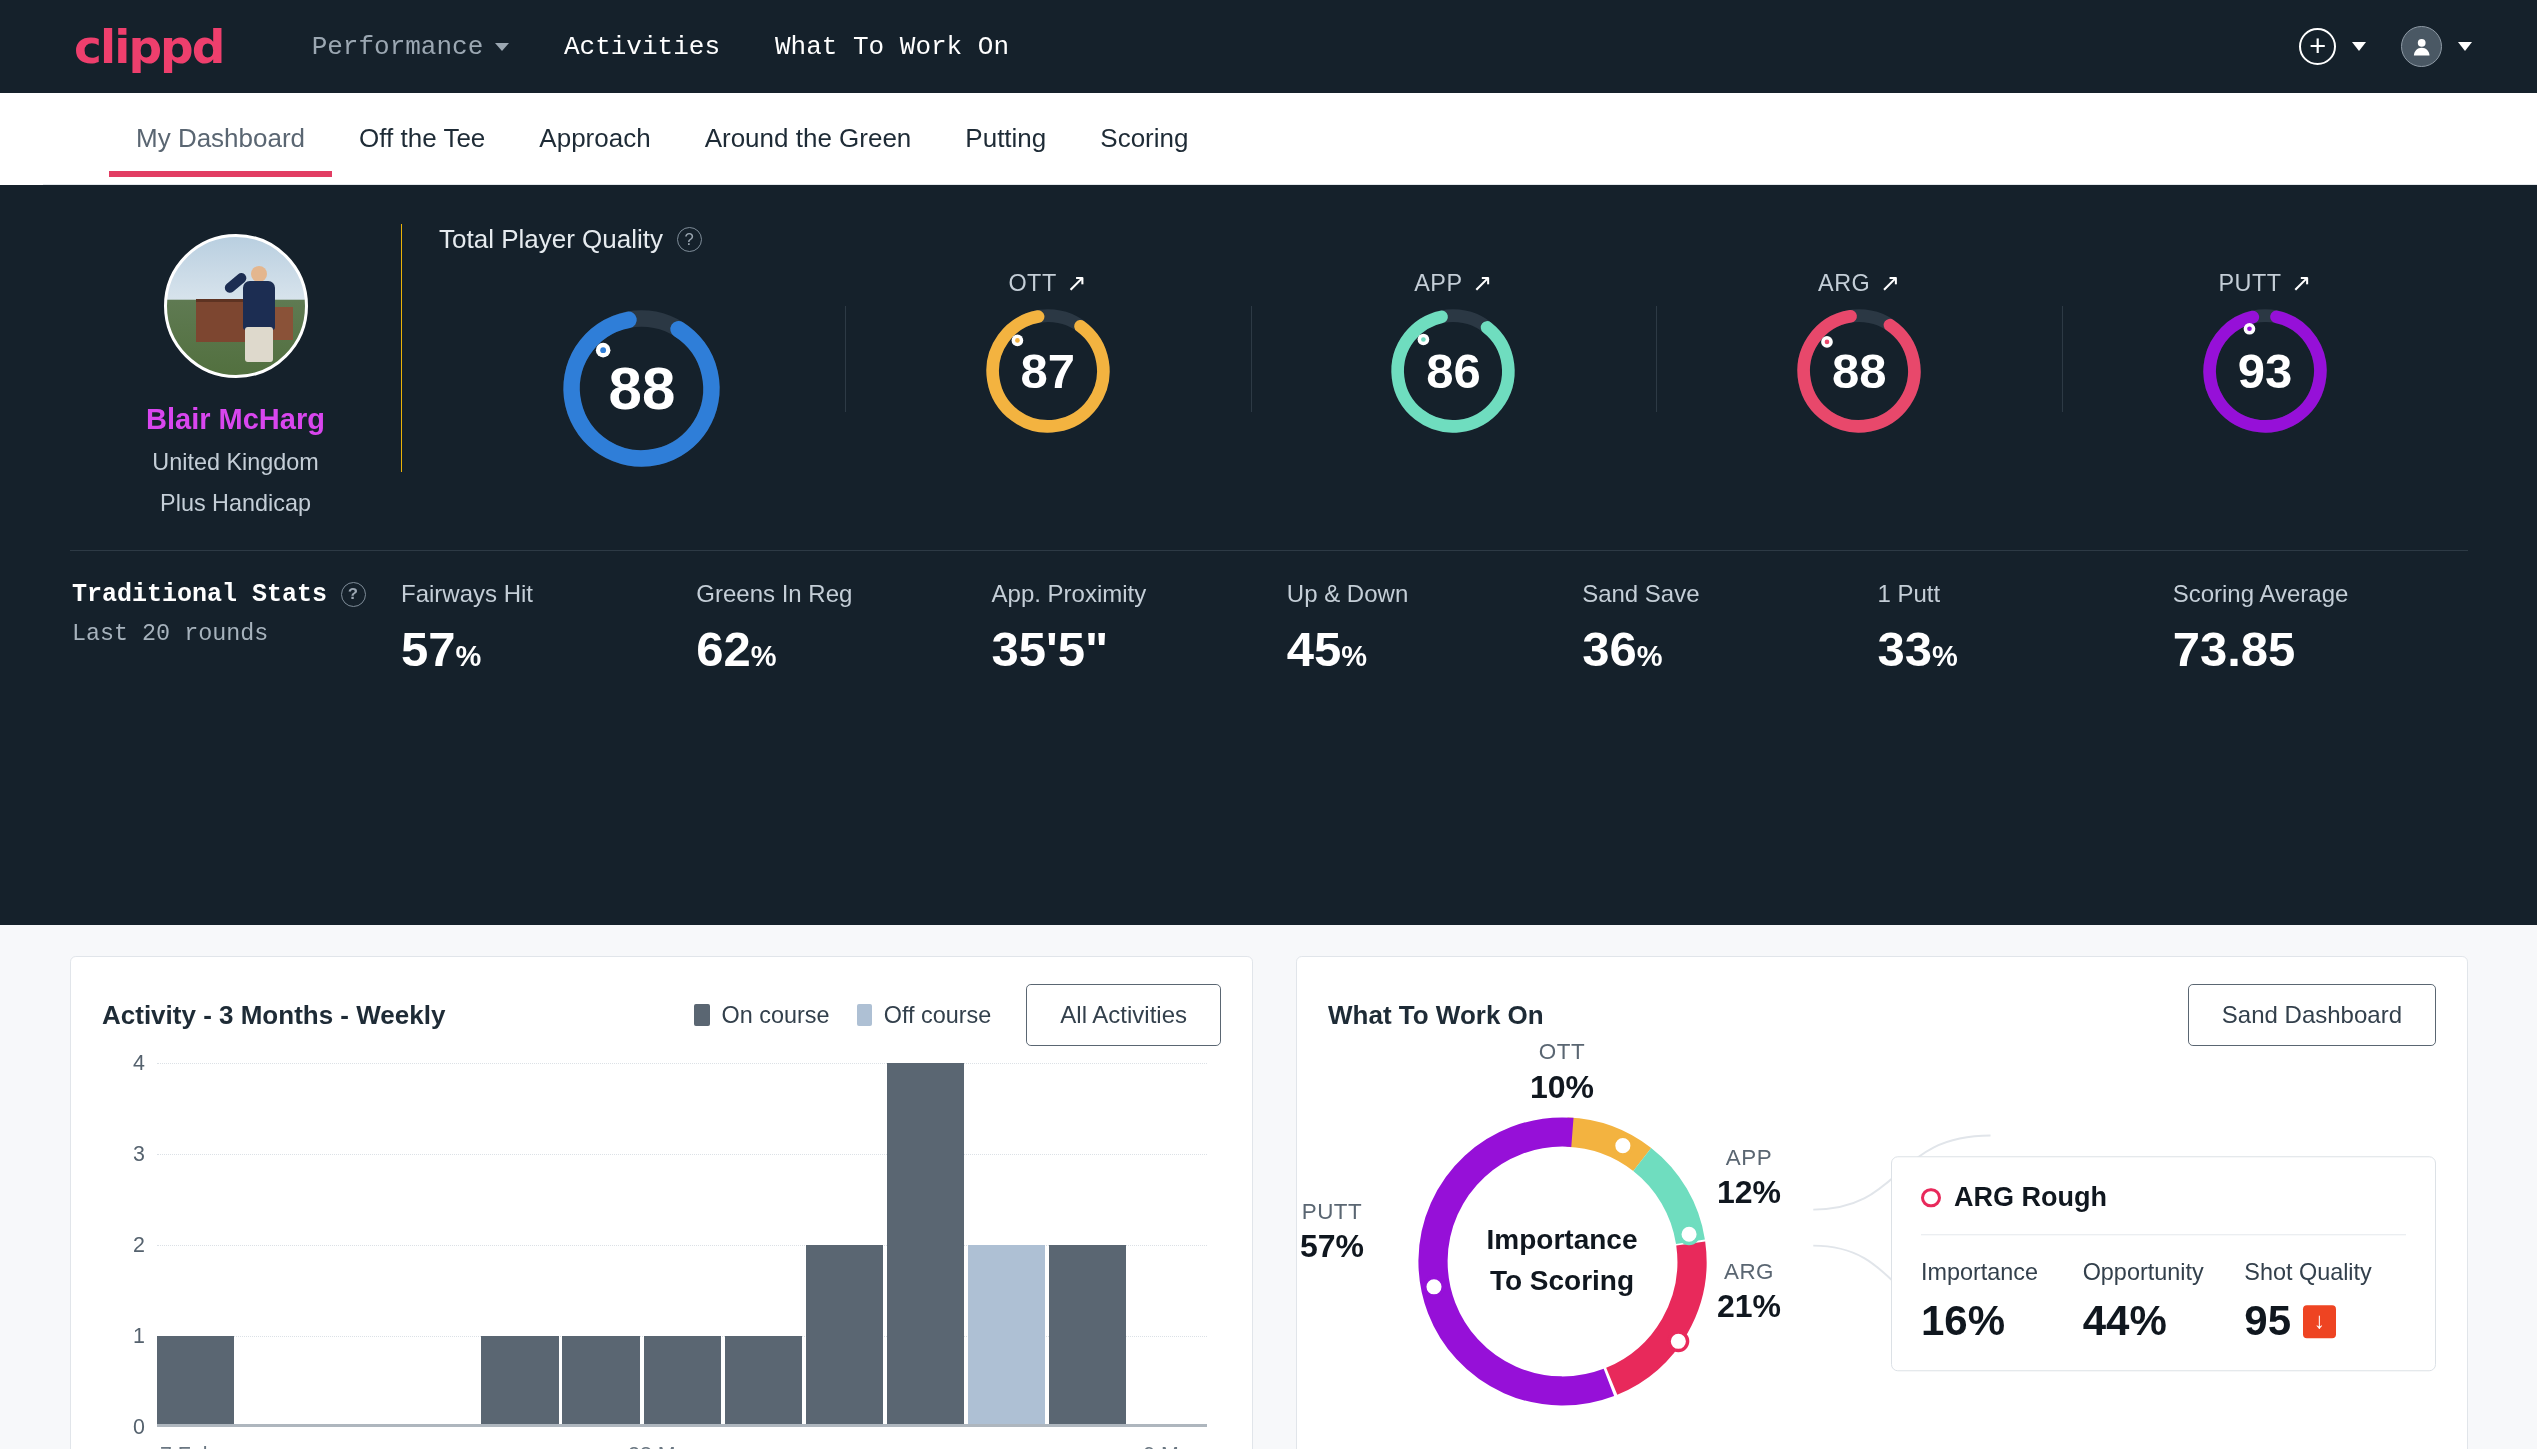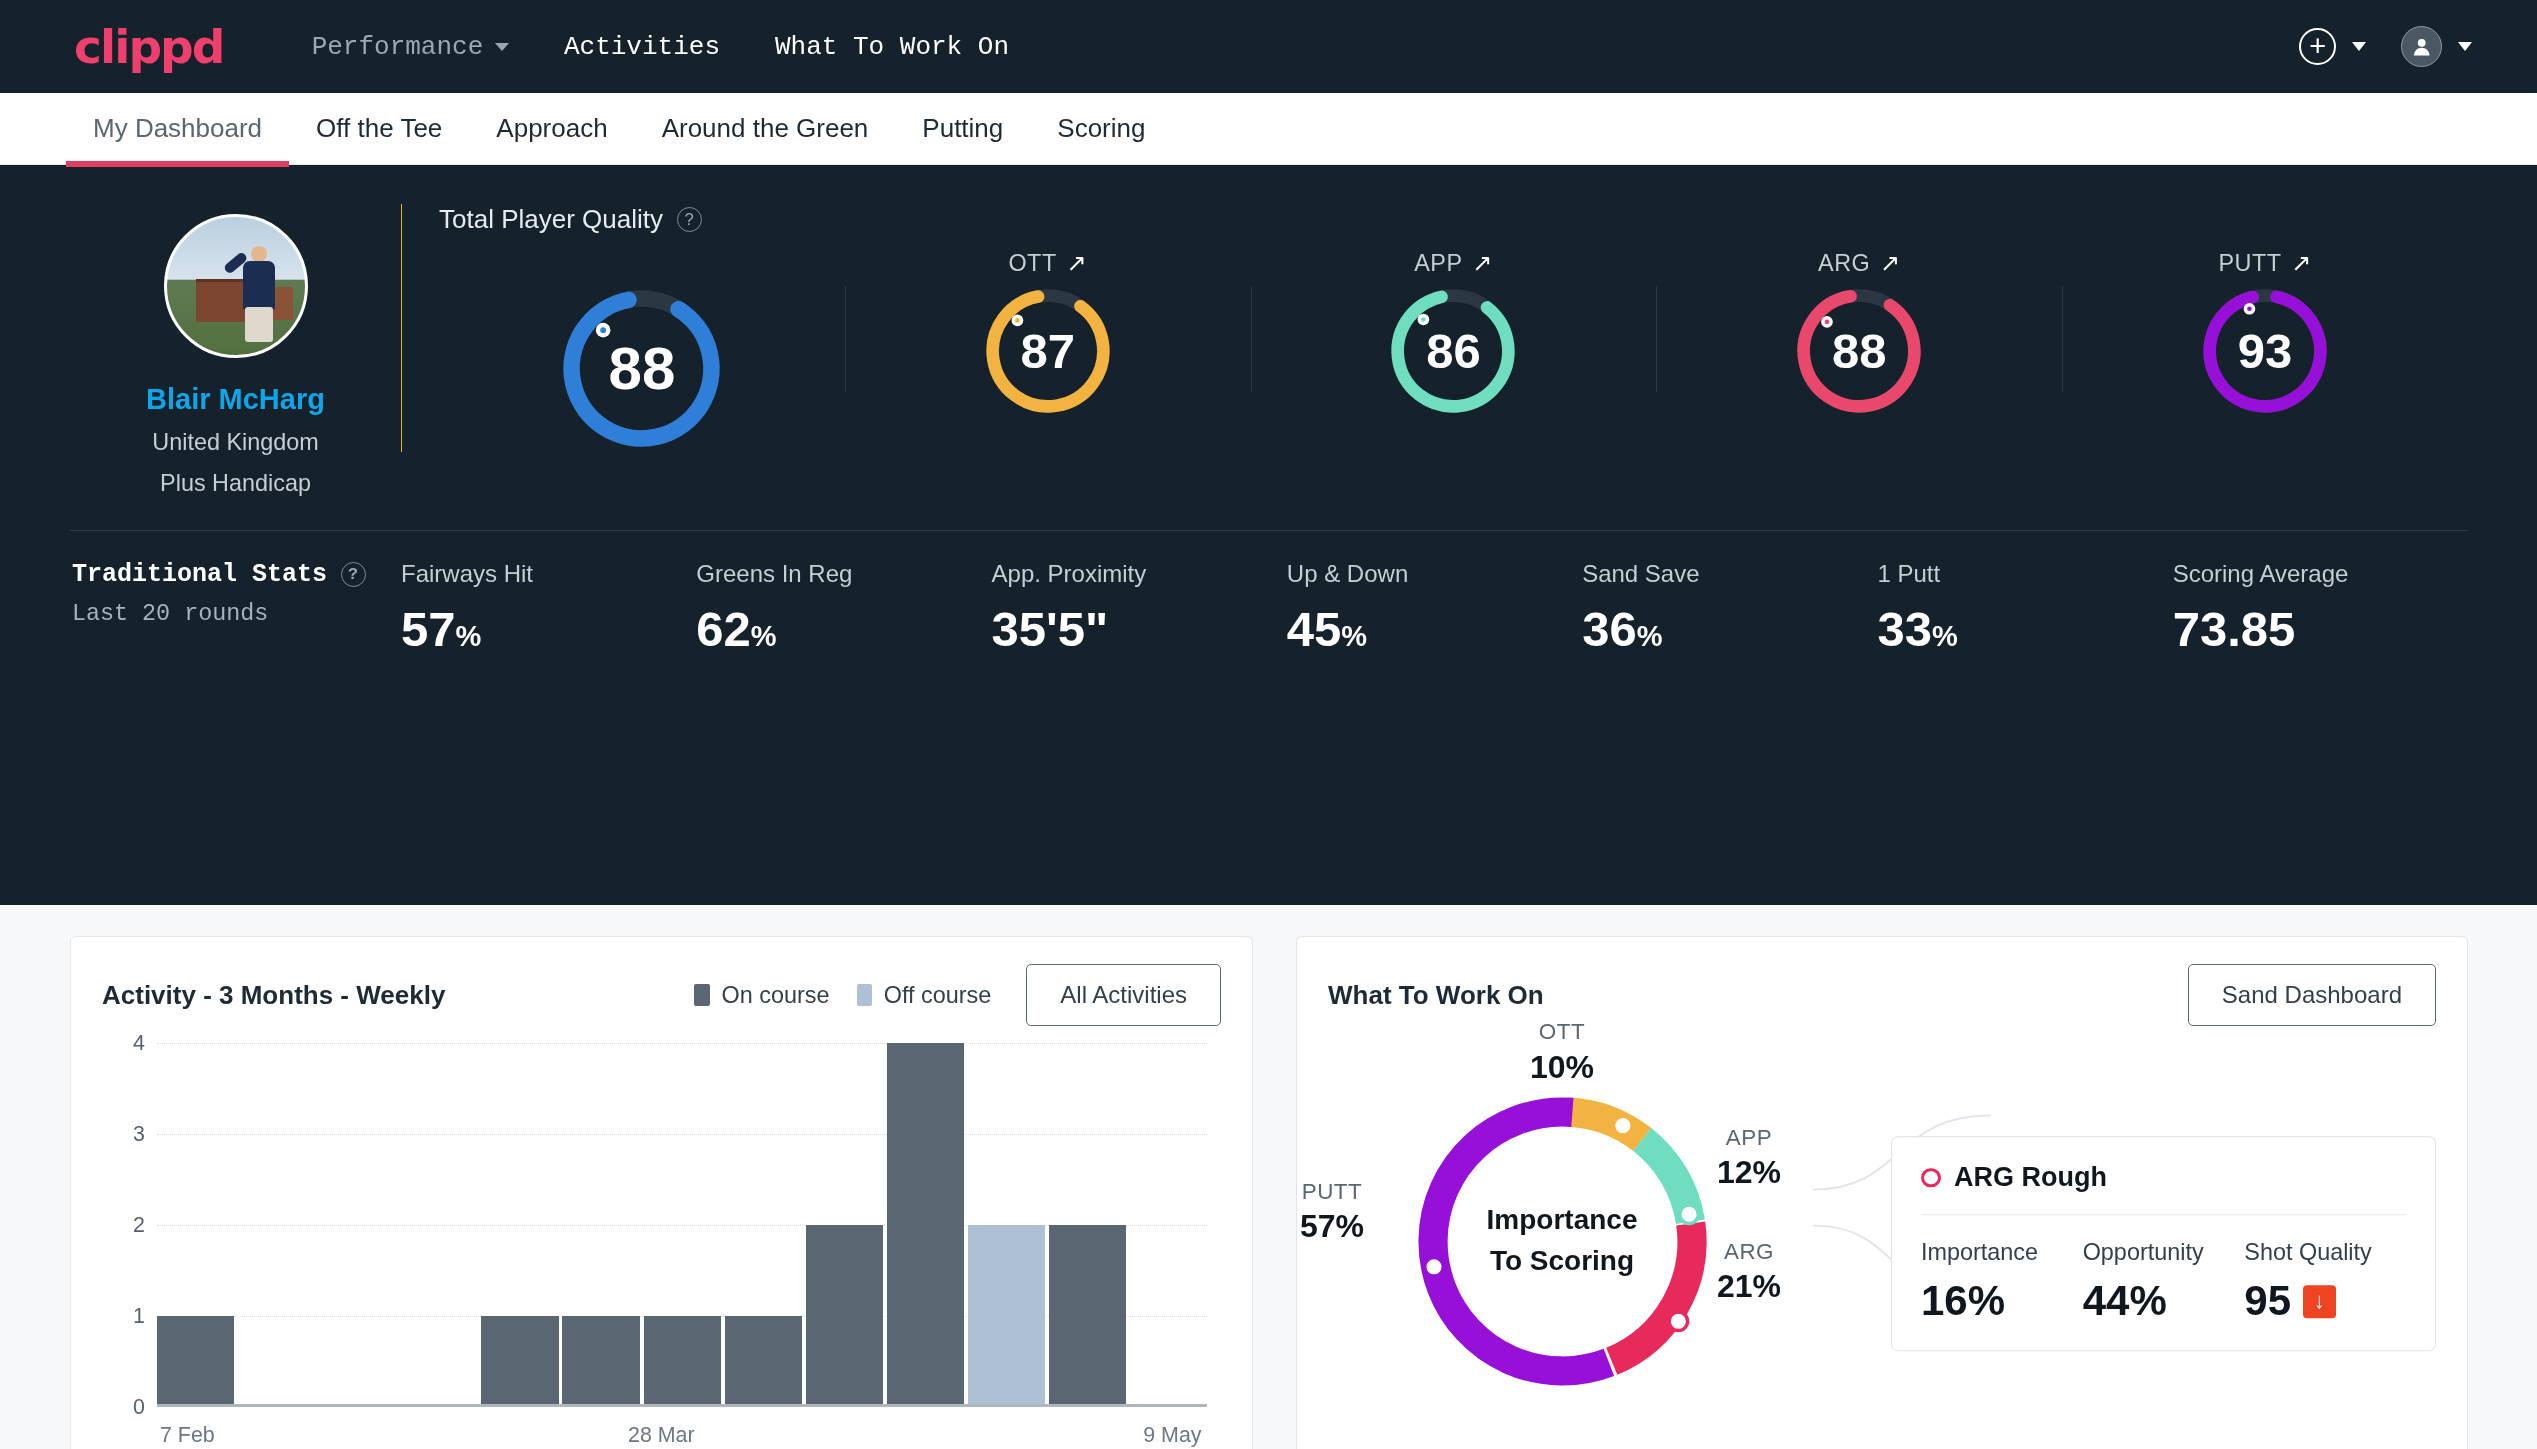--- a/index.html
+++ b/index.html
@@ -47,22 +47,22 @@
     justify-content: center; cursor: pointer;
   }
   .chev-sm {
     width: 0; height: 0; border-left: 7.8px solid transparent;
     border-right: 7.8px solid transparent; border-top: 9.7px solid #fff;
     margin-right: 19.5px; cursor: pointer;
   }
 
   
   .subnav {
-    height: 72px; background: #ffffff; display: flex; align-items: center;
-    padding: 0 66px; gap: 0; border-bottom: 1px solid #E3E7EB;
+    height: 92px; background: #ffffff; display: flex; align-items: center;
+    padding: 0 66px; gap: 0; border-bottom: 1px solid #E3E7EB; margin-left: 43px;
   }
   .subnav-item {
     font-size: 26px; color: #1E2B36; padding: 0 27px; height: 76px;
     display: flex; align-items: center; cursor: pointer; position: relative;
   }
   .subnav-item.active { color: #5A6672; }
   .subnav-item.active::after {
     content: ""; position: absolute; left: 0; right: 0; bottom: 0;
     height: 5.8px; background: #E23D63;
   }
@@ -95,21 +95,21 @@
   }
   .pp-person-arm {
     position: absolute; left: 56px; top: 41px; width: 25px; height: 9.7px;
     background: #1c2d52; transform: rotate(-40deg); border-radius: 4.9px;
   }
   .pp-person-legs {
     position: absolute; left: 78px; top: 90px; width: 28px; height: 35px;
     background: #ded9cc; border-radius: 2.9px;
   }
   .profile-name {
-    color: #0ea5e9; font-size: 29px; font-weight: bold; margin-top: 25px;
+    color: #d946ef; font-size: 29px; font-weight: bold; margin-top: 25px;
   }
   .profile-line { color: #C4CED7; font-size: 23.4px; margin-top: 13.6px; }
 
   .quality-wrap { flex: 1; padding-left: 37px; border-left: 1px solid #eab308; }
   .quality-title {
     color: #E6EBEF; font-size: 26px; display: flex; align-items: center; gap: 13.6px;
     margin-bottom: 7.8px;
   }
   .help-circ {
     width: 25px; height: 25px; border-radius: 50%; border: 1.9px solid #7E8C98;

